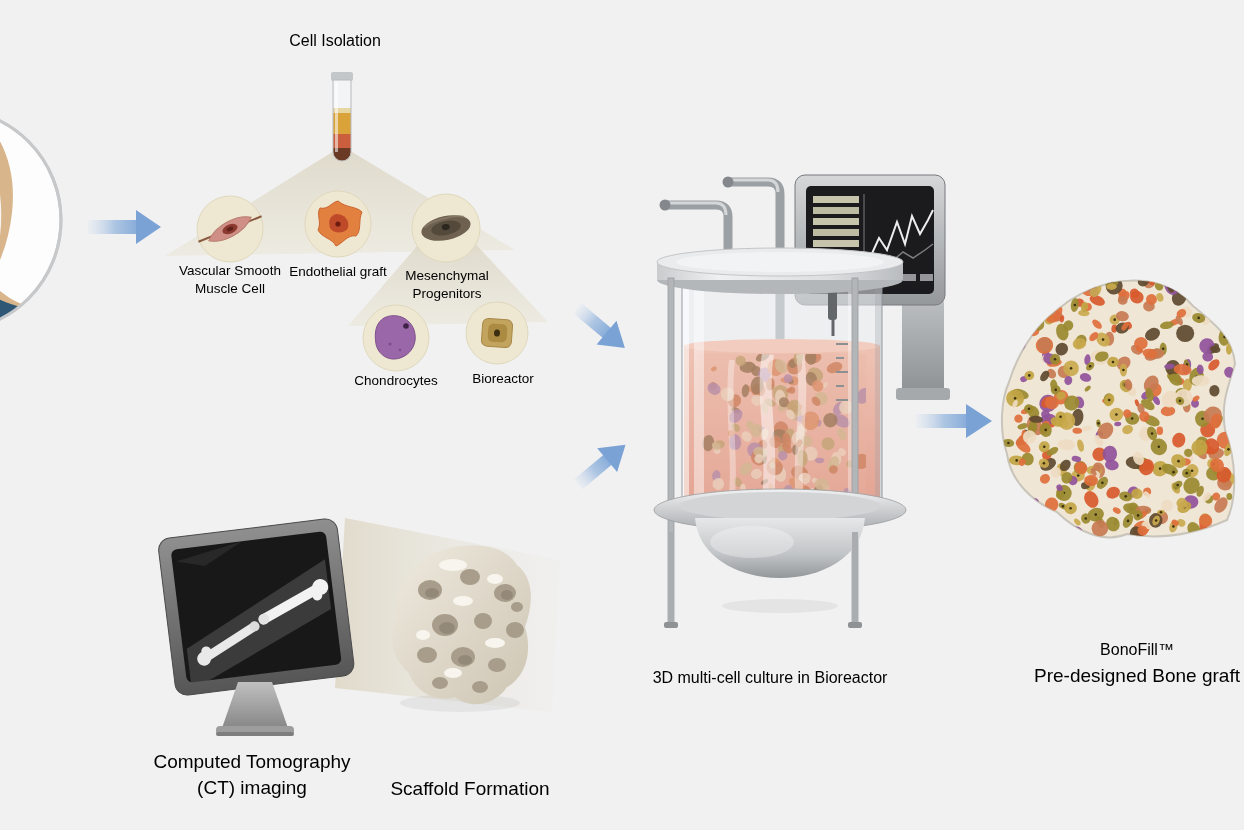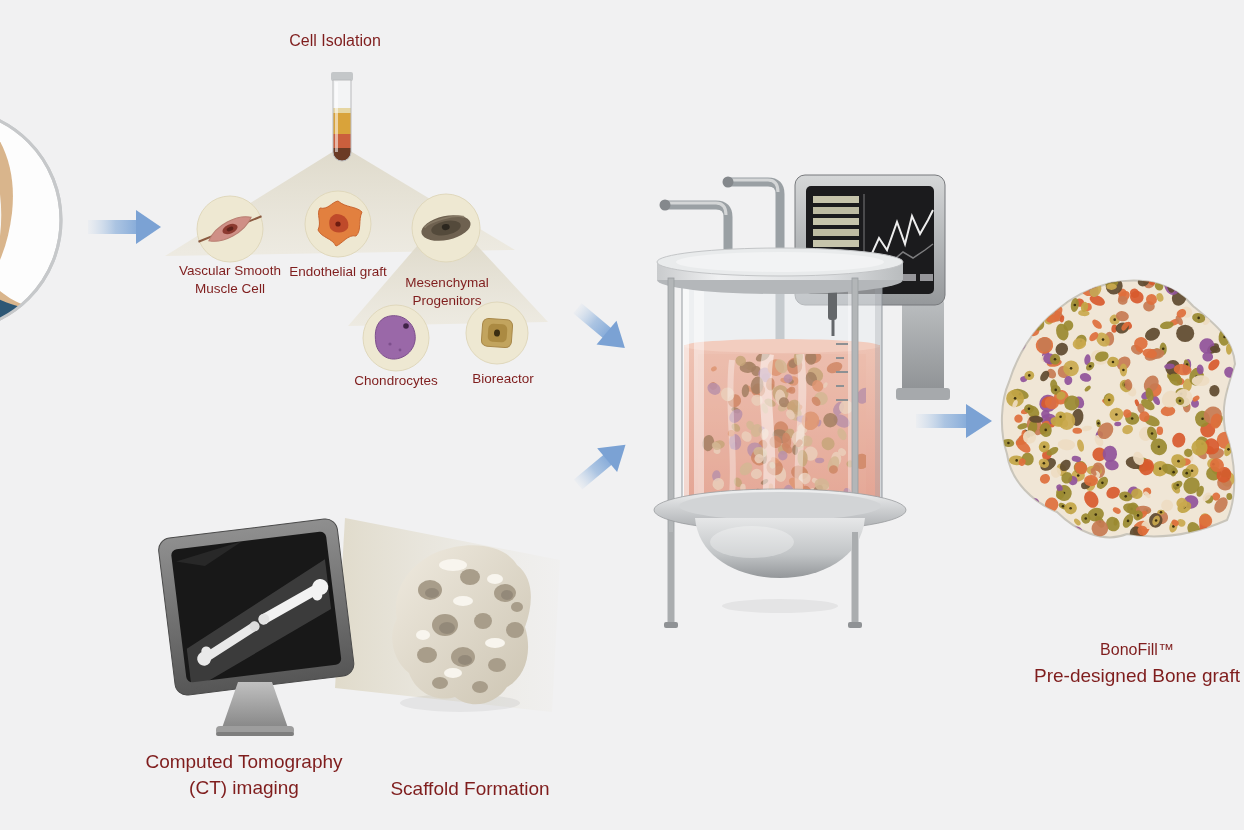--- a/index.html
+++ b/index.html
@@ -3,21 +3,21 @@
 <meta charset="utf-8">
 <style>
   html,body{margin:0;padding:0;}
   .canvas{
     position:relative;width:1244px;height:830px;background:#f1f1f2;
     overflow:hidden;font-family:"Liberation Sans",sans-serif;color:#4e4e4e;
   }
   .abs{position:absolute;}
   .lbl{
     position:absolute;transform:translateX(-50%);text-align:center;
-    font-size:13.5px;line-height:1.35;color:#7f1d1d;white-space:nowrap;
+    font-size:13.5px;line-height:1.35;color:#000000;white-space:nowrap;
   }
   .lbl.big{font-size:16px;}
   .lbl.med{font-size:19px;}
   .lbl.bold{font-weight:normal;}
   svg{display:block;}
 </style>
 </head>
 <body>
 
 <div class="canvas">
@@ -161,21 +161,21 @@
       </g>
     </g>
   </svg>
 
   <div class="lbl big" style="left:335px;top:30px">Cell Isolation</div>
   <div class="lbl" style="left:230px;top:262px">
     <div>Vascular Smooth</div>
     <div>Muscle Cell</div>
   </div>
   <div class="lbl" style="left:338px;top:263px">Endothelial graft</div>
-  <div class="lbl" style="left:447px;top:274px">
+  <div class="lbl" style="left:447px;top:267px">
     <div>Mesenchymal</div>
     <div>Progenitors</div>
   </div>
   <div class="lbl" style="left:396px;top:372px">Chondrocytes</div>
   <div class="lbl" style="left:503px;top:370px">Bioreactor</div>
 
   <svg class="abs" style="left:568px;top:294px" width="70" height="70" viewBox="0 0 70 70">
     <g transform="rotate(40 35 35)">
       <rect x="2" y="29" width="40" height="13" fill="url(#arrGrad)"></rect>
       <polygon points="40,20 64,35.5 40,51" fill="#7ba2d4"></polygon>
@@ -430,20 +430,21 @@
       <path d="M55,358 C62,438 218,438 225,358 Z" fill="url(#bowlGrad)"></path>
       <ellipse cx="112" cy="382" rx="42" ry="16" fill="#ffffff" opacity="0.3"></ellipse>
       <ellipse cx="140" cy="446" rx="58" ry="7" fill="#000000" opacity="0.05"></ellipse>
       <rect x="28" y="372" width="6" height="94" fill="#aaadaf"></rect>
       <rect x="212" y="372" width="6" height="94" fill="#aaadaf"></rect>
       <rect x="24" y="462" width="14" height="6" rx="2" fill="#8f9295"></rect>
       <rect x="208" y="462" width="14" height="6" rx="2" fill="#8f9295"></rect>
     </g>
   </svg>
 
+  <div class="lbl big" style="left:770px;top:667px">3D multi-cell culture in Bioreactor</div>
 
   <svg class="abs" style="left:914px;top:396px" width="80" height="50" viewBox="0 0 80 50">
     <rect x="2" y="18" width="52" height="14" fill="url(#arrGrad)"></rect>
     <polygon points="52,8 78,25 52,42" fill="#7ba2d4"></polygon>
   </svg>
 
   <svg class="abs" style="left:995px;top:272px" width="250" height="270" viewBox="0 0 250 270">
     <defs>
       <clipPath id="graftClip">
         <path d="M115,11 C150,4 180,12 198,34 C220,52 238,66 240,92 C232,118 226,132 230,158 C242,190 242,226 232,248 C200,262 165,268 132,262 C108,272 80,258 62,240 C38,230 16,210 12,182 C4,158 6,128 14,110 C22,84 38,56 62,38 C78,24 96,16 115,11 Z"></path>
@@ -981,19 +982,19 @@
         <ellipse cx="78" cy="30" rx="14" ry="6"></ellipse>
           <ellipse cx="120" cy="44" rx="8" ry="5"></ellipse>
         <ellipse cx="88" cy="66" rx="10" ry="5"></ellipse>
           <ellipse cx="120" cy="108" rx="10" ry="5"></ellipse>
         <ellipse cx="48" cy="100" rx="7" ry="5"></ellipse>
           <ellipse cx="78" cy="138" rx="9" ry="5"></ellipse>
       </g>
     </g>
   </svg>
 
-  <div class="lbl med" style="left:244px;top:749px">
+  <div class="lbl med" style="left:252px;top:749px">
     <div>Computed Tomography</div>
     <div>(CT)  imaging</div>
   </div>
   <div class="lbl med" style="left:470px;top:776px">Scaffold Formation</div>
 
 </div>
 
 </body></html>

